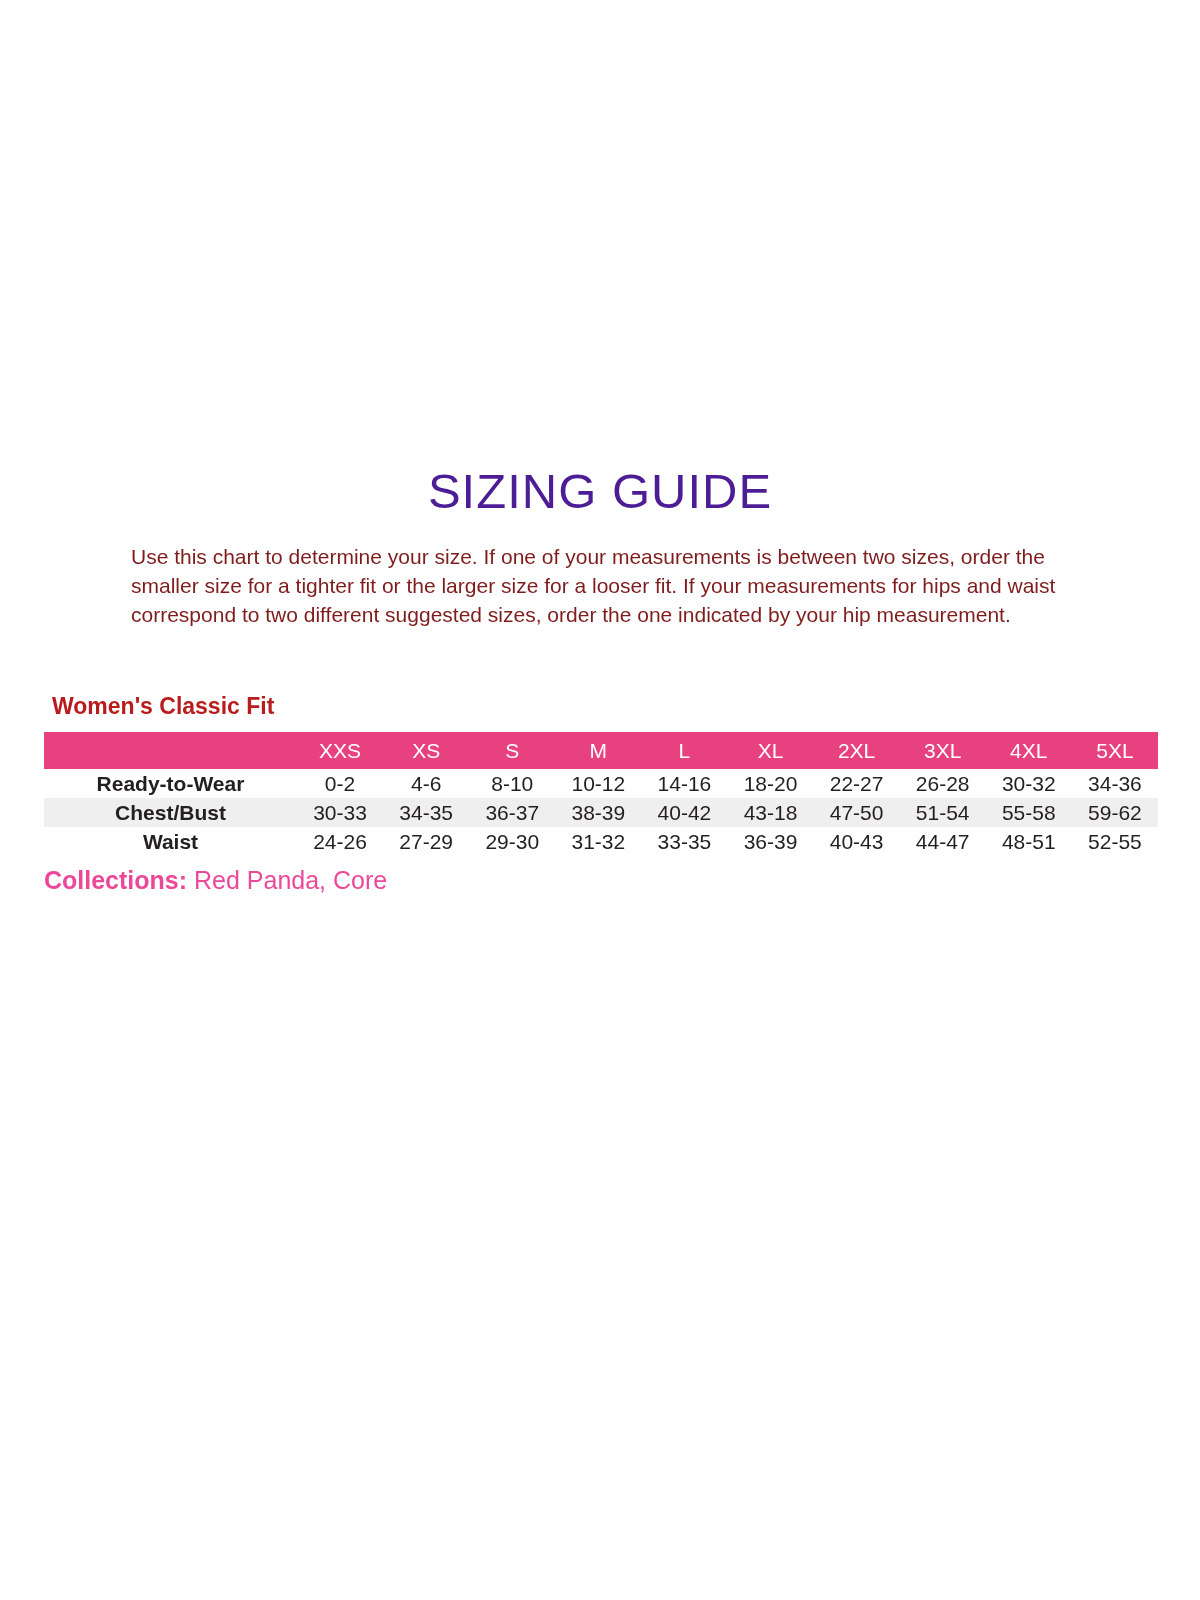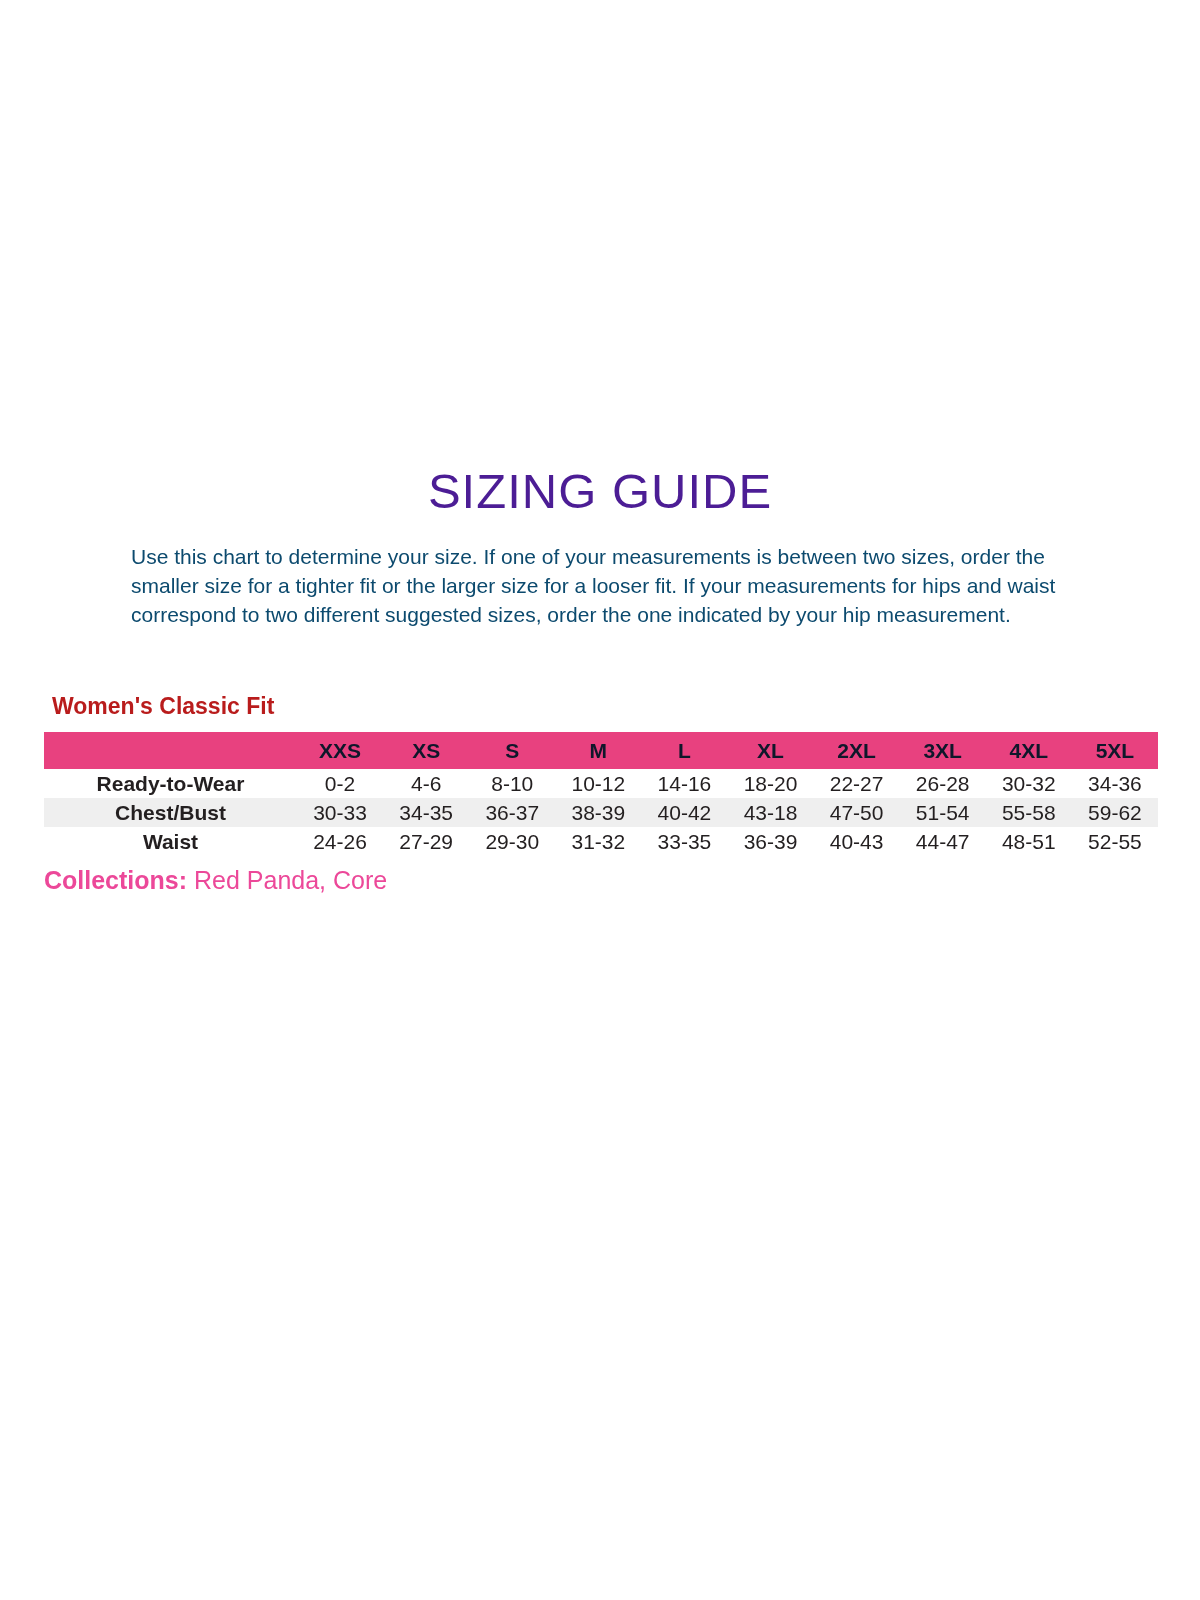--- a/index.html
+++ b/index.html
@@ -27,42 +27,42 @@
     letter-spacing: 1px;
     line-height: 62px;
     color: #4c1d95;
   }
   .intro {
     width: 938px;
     margin: 20px auto 0 auto;
     font-size: 21px;
     line-height: 29px;
     text-align: left;
-    color: #0c4a6e;
+    color: #7f1d1d;
   }
   .table-section {
     width: 1114px;
     margin: 64px 0 0 44px;
   }
   .table-title {
     margin: 0 0 12px 8px;
     font-size: 23px;
     font-weight: 700;
     color: #b91c1c;
   }
   table.size-table {
     width: 1114px;
     border-collapse: collapse;
     table-layout: fixed;
   }
   table.size-table col.label-col { width: 253px; }
   table.size-table thead th {
     background: #e8417f;
-    color: #0f172a;
-    font-weight: 700;
+    color: #ffffff;
+    font-weight: 400;
     font-size: 21px;
     height: 37px;
     text-align: center;
     padding: 0;
   }
   table.size-table tbody th,
   table.size-table tbody td {
     height: 29px;
     font-size: 21px;
     text-align: center;

